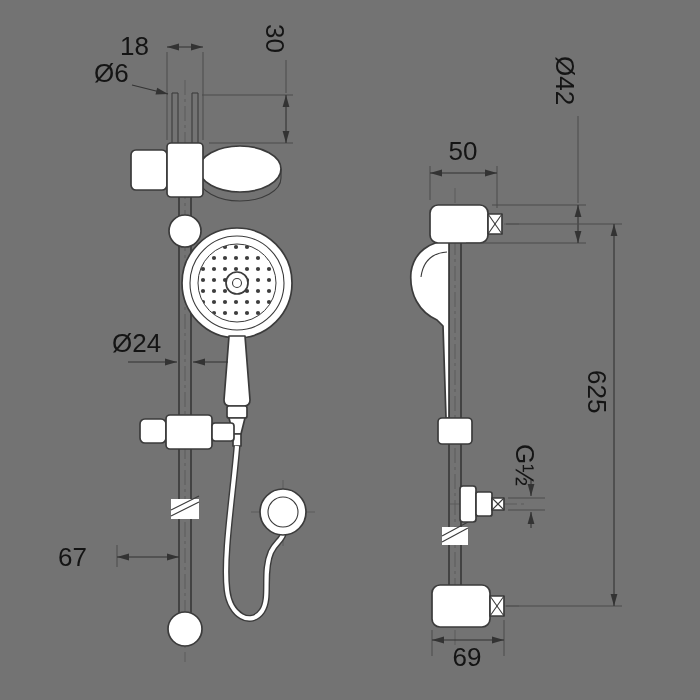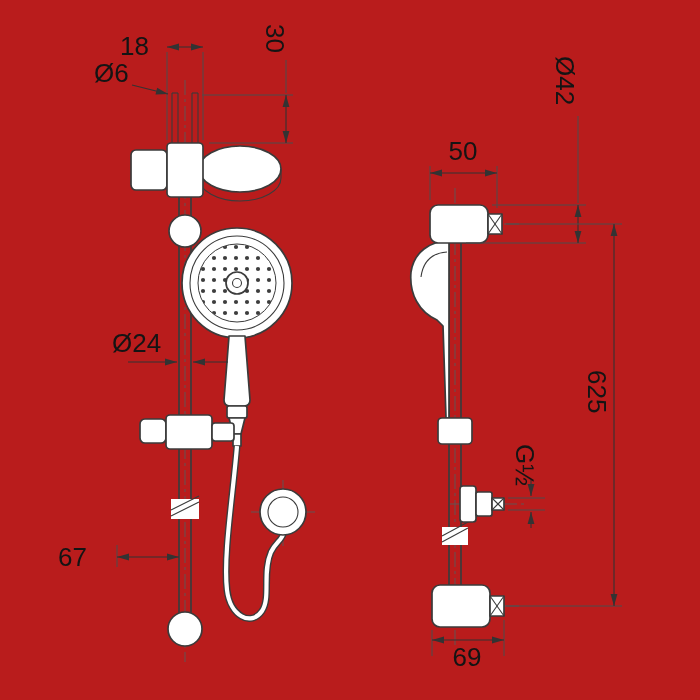--- a/index.html
+++ b/index.html
@@ -1,17 +1,17 @@
 <!DOCTYPE html>
 <html><head>
 <meta charset="utf-8">
 <style>
   html,body{margin:0;padding:0;background:#fff;}
   .page{
-    width:700px;height:700px;background:#b91c1c;position:relative;overflow:hidden;
+    width:700px;height:700px;background:#737373;position:relative;overflow:hidden;
     font-family:"Liberation Sans",sans-serif;
   }
   svg{display:block}
   .obj{fill:#ffffff;stroke:#3b3b3b;stroke-width:1.7;stroke-linejoin:round;}
   .ln{fill:none;stroke:#3b3b3b;stroke-width:1.7;stroke-linecap:round;}
   .tn{fill:none;stroke:#3b3b3b;stroke-width:1.1;}
   .ext{fill:none;stroke:#4c4c4c;stroke-width:1;}
   .dml{fill:none;stroke:#333333;stroke-width:1.1;}
   .cl{fill:none;stroke:#5a5a5a;stroke-width:0.9;stroke-dasharray:15 4 3 4;}
   .lbl{font-family:"Liberation Sans",sans-serif;font-size:26px;fill:#141414;}

